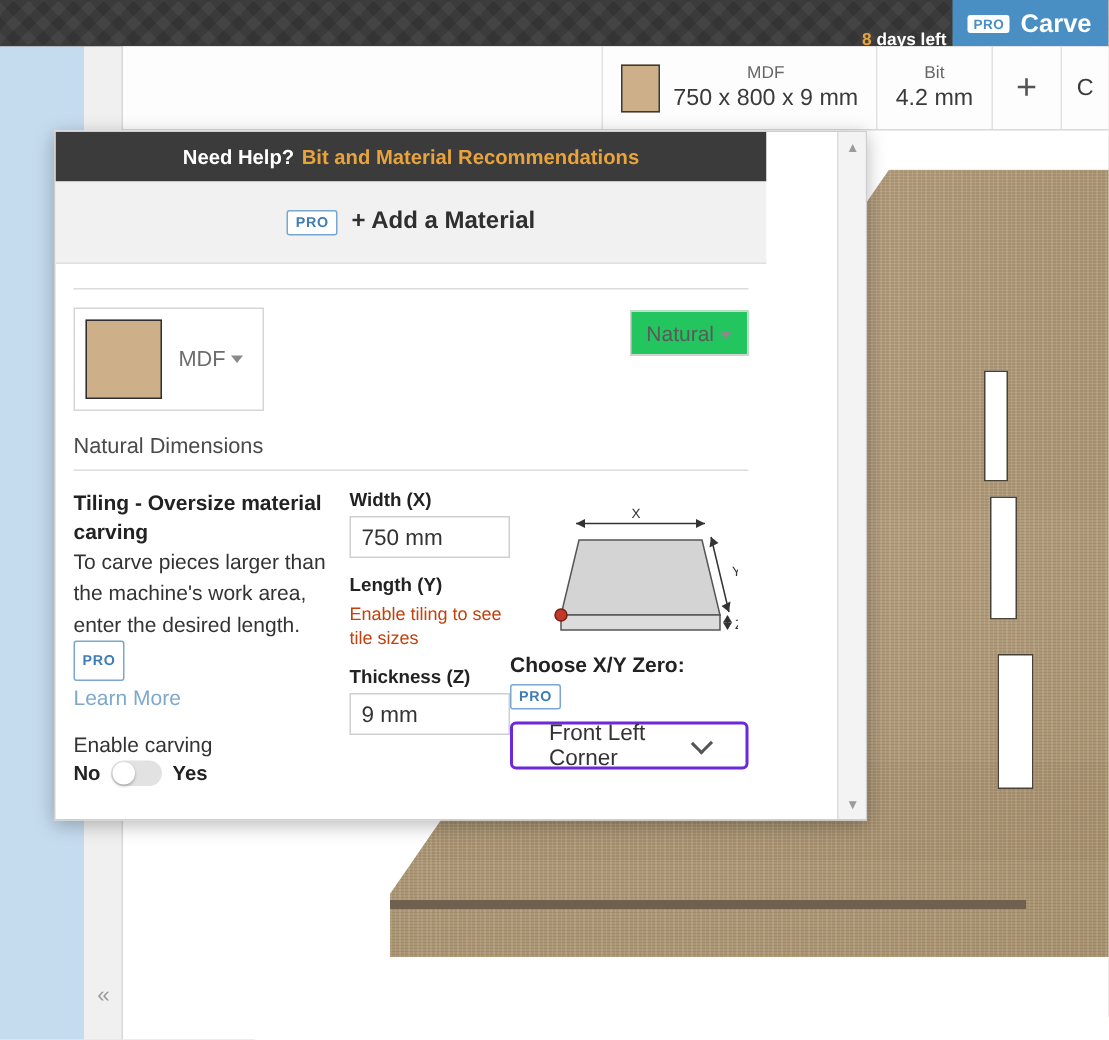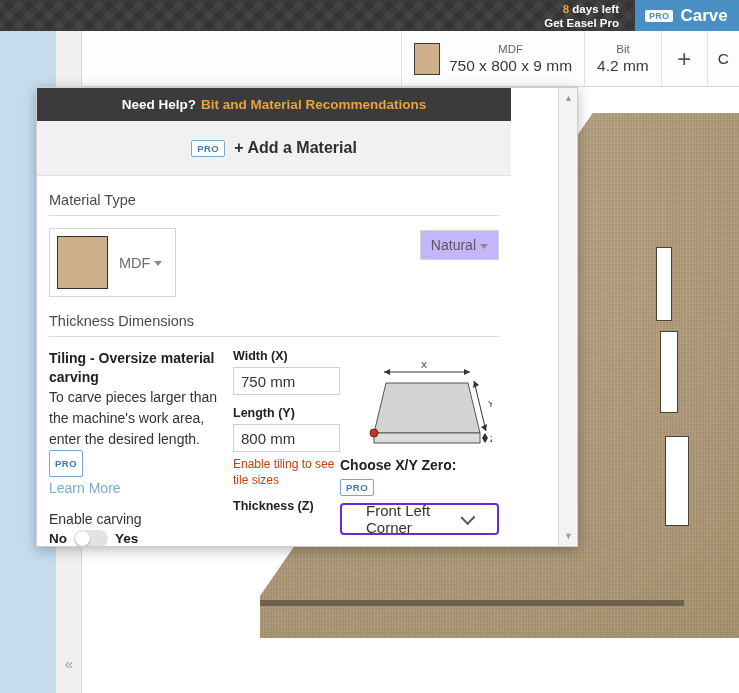--- a/index.html
+++ b/index.html
@@ -16,22 +16,22 @@
     position: absolute; left: 0; top: 0; width: 739px; height: 31px;
     background-color: #383838;
     background-image:
       repeating-linear-gradient(135deg, rgba(255,255,255,.030) 0 7px, rgba(0,0,0,.045) 7px 14px),
       repeating-linear-gradient(45deg,  rgba(255,255,255,.030) 0 7px, rgba(0,0,0,.045) 7px 14px);
     background-size: 40px 31px, 40px 31px;
     background-position: 0 0, 20px 0;
     overflow: hidden;
   }
   .trial {
-    position: absolute; right: 120px; top: 0px;
-    text-align: right; line-height: 14px; padding-top: 2px;
+    position: absolute; right: 108px; top: 0px;
+    text-align: right; line-height: 14px; padding-top: 20px;
   }
   .trial .l1 { font-size: 11.5px; color: #ffffff; font-weight: bold; }
   .trial .l1 b { color: #e8a33d; }
   .trial .l2 { font-size: 11.5px; color: #ffffff; font-weight: bold; }
 
   .carve-btn {
     position: absolute; right: 0; top: 0; height: 31px; width: 104px;
     background: #4a8fc4;
     display: flex; align-items: center; gap: 7px; padding-left: 10px;
   }
@@ -121,21 +121,21 @@
   .mattype-row { display:flex; align-items:flex-start; justify-content:space-between; }
   .mat-select {
     display:flex; align-items:center; gap:11px;
     border:1px solid #d5d5d5; background:#fff; padding:7px 13px 7px 7px; cursor:pointer;
   }
   .mat-select .sw { width:51px; height:53px; background:#cdb08a; border:1px solid #2f2f2f; }
   .mat-select .nm { font-size:14.5px; color:#6c6c6c; }
   .caret-sm { display:inline-block; width:0; height:0; margin-left:4px;
     border-left:4.5px solid transparent; border-right:4.5px solid transparent; border-top:5px solid #8a8a8a; vertical-align:middle;}
   .finish-select {
-    border:1px solid #d5d5d5; background:#c4b5fd; padding:6px 10px; cursor:pointer;
+    border:1px solid #d5d5d5; background:#22c55e; padding:6px 10px; cursor:pointer;
     font-size:14px; color:#5a5a5a; margin-top:2px;
   }
 
   .dims-area { display:flex; gap:0; }
   .tiling-col { width:206px; }
   .tiling-h { font-size:14px; font-weight:bold; color:#222; line-height:19px; }
   .tiling-p { font-size:14px; color:#333; line-height:21px; margin-top:0; }
   .learn { font-size:14px; color:#7ea9cd; margin-top:3px; cursor:pointer; }
   .enable-lbl { font-size:14px; color:#333; margin-top:15px; }
   .toggle-row { display:flex; align-items:center; gap:7px; margin-top:3px; }
@@ -233,34 +233,33 @@
         <span class="lnk">Bit and Material Recommendations</span>
       </div>
 
       <div class="addmat">
         <span class="probadge">PRO</span>
         <span class="label">+ Add a Material</span>
       </div>
 
       <div class="body">
 
-        <div class="sec-title">Material Type</div>
         <div class="sec-rule"></div>
 
         <div class="mattype-row">
           <div class="mat-select">
             <div class="sw"></div>
             <div class="nm"><span>MDF</span><span class="caret-sm"></span></div>
           </div>
           <div class="finish-select">
             <span>Natural</span><span class="caret-sm"></span>
           </div>
         </div>
 
-        <div class="sec-title" style="margin-top:16px;">Thickness Dimensions</div>
+        <div class="sec-title" style="margin-top:16px;">Natural Dimensions</div>
         <div class="sec-rule"></div>
 
         <div class="dims-area">
 
           <div class="tiling-col">
             <div class="tiling-h">Tiling - Oversize material carving</div>
             <div class="tiling-p"><span>To carve pieces larger than the machine's work area, enter the desired length.</span> <span class="probadge">PRO</span></div>
             <div class="learn">Learn More</div>
             <div class="enable-lbl">Enable carving</div>
             <div class="toggle-row">
@@ -270,24 +269,24 @@
                 </span>
               <span class="tw">Yes</span>
             </div>
           </div>
 
           <div class="fields-col">
             <div class="fld-lbl">Width (X)</div>
             <input class="fld-in" value="750 mm" style="">
             <div class="fld-gap"></div>
             <div class="fld-lbl">Length (Y)</div>
-            <input class="fld-in" value="800 mm" style="">
             <div class="hint">Enable tiling to see tile sizes</div>
             <div class="fld-gap"></div>
             <div class="fld-lbl">Thickness (Z)</div>
+            <input class="fld-in" value="9 mm" style="">
           </div>
 
           <div class="zero-col">
             <svg class="diagram" viewBox="0 0 142 92">
               <polygon points="24,78 36,28 118,28 130,78" fill="#d4d4d4" stroke="#555" stroke-width="1"></polygon>
               <polygon points="24,78 130,78 130,88 24,88" fill="#dcdcdc" stroke="#555" stroke-width="1"></polygon>
               <line x1="34" y1="17" x2="120" y2="17" stroke="#333" stroke-width="1"></line>
               <polygon points="34,17 40,14 40,20" fill="#333"></polygon>
               <polygon points="120,17 114,14 114,20" fill="#333"></polygon>
               <text x="74" y="13" font-size="9" fill="#333" text-anchor="middle" font-family="Liberation Sans, sans-serif">X</text>

